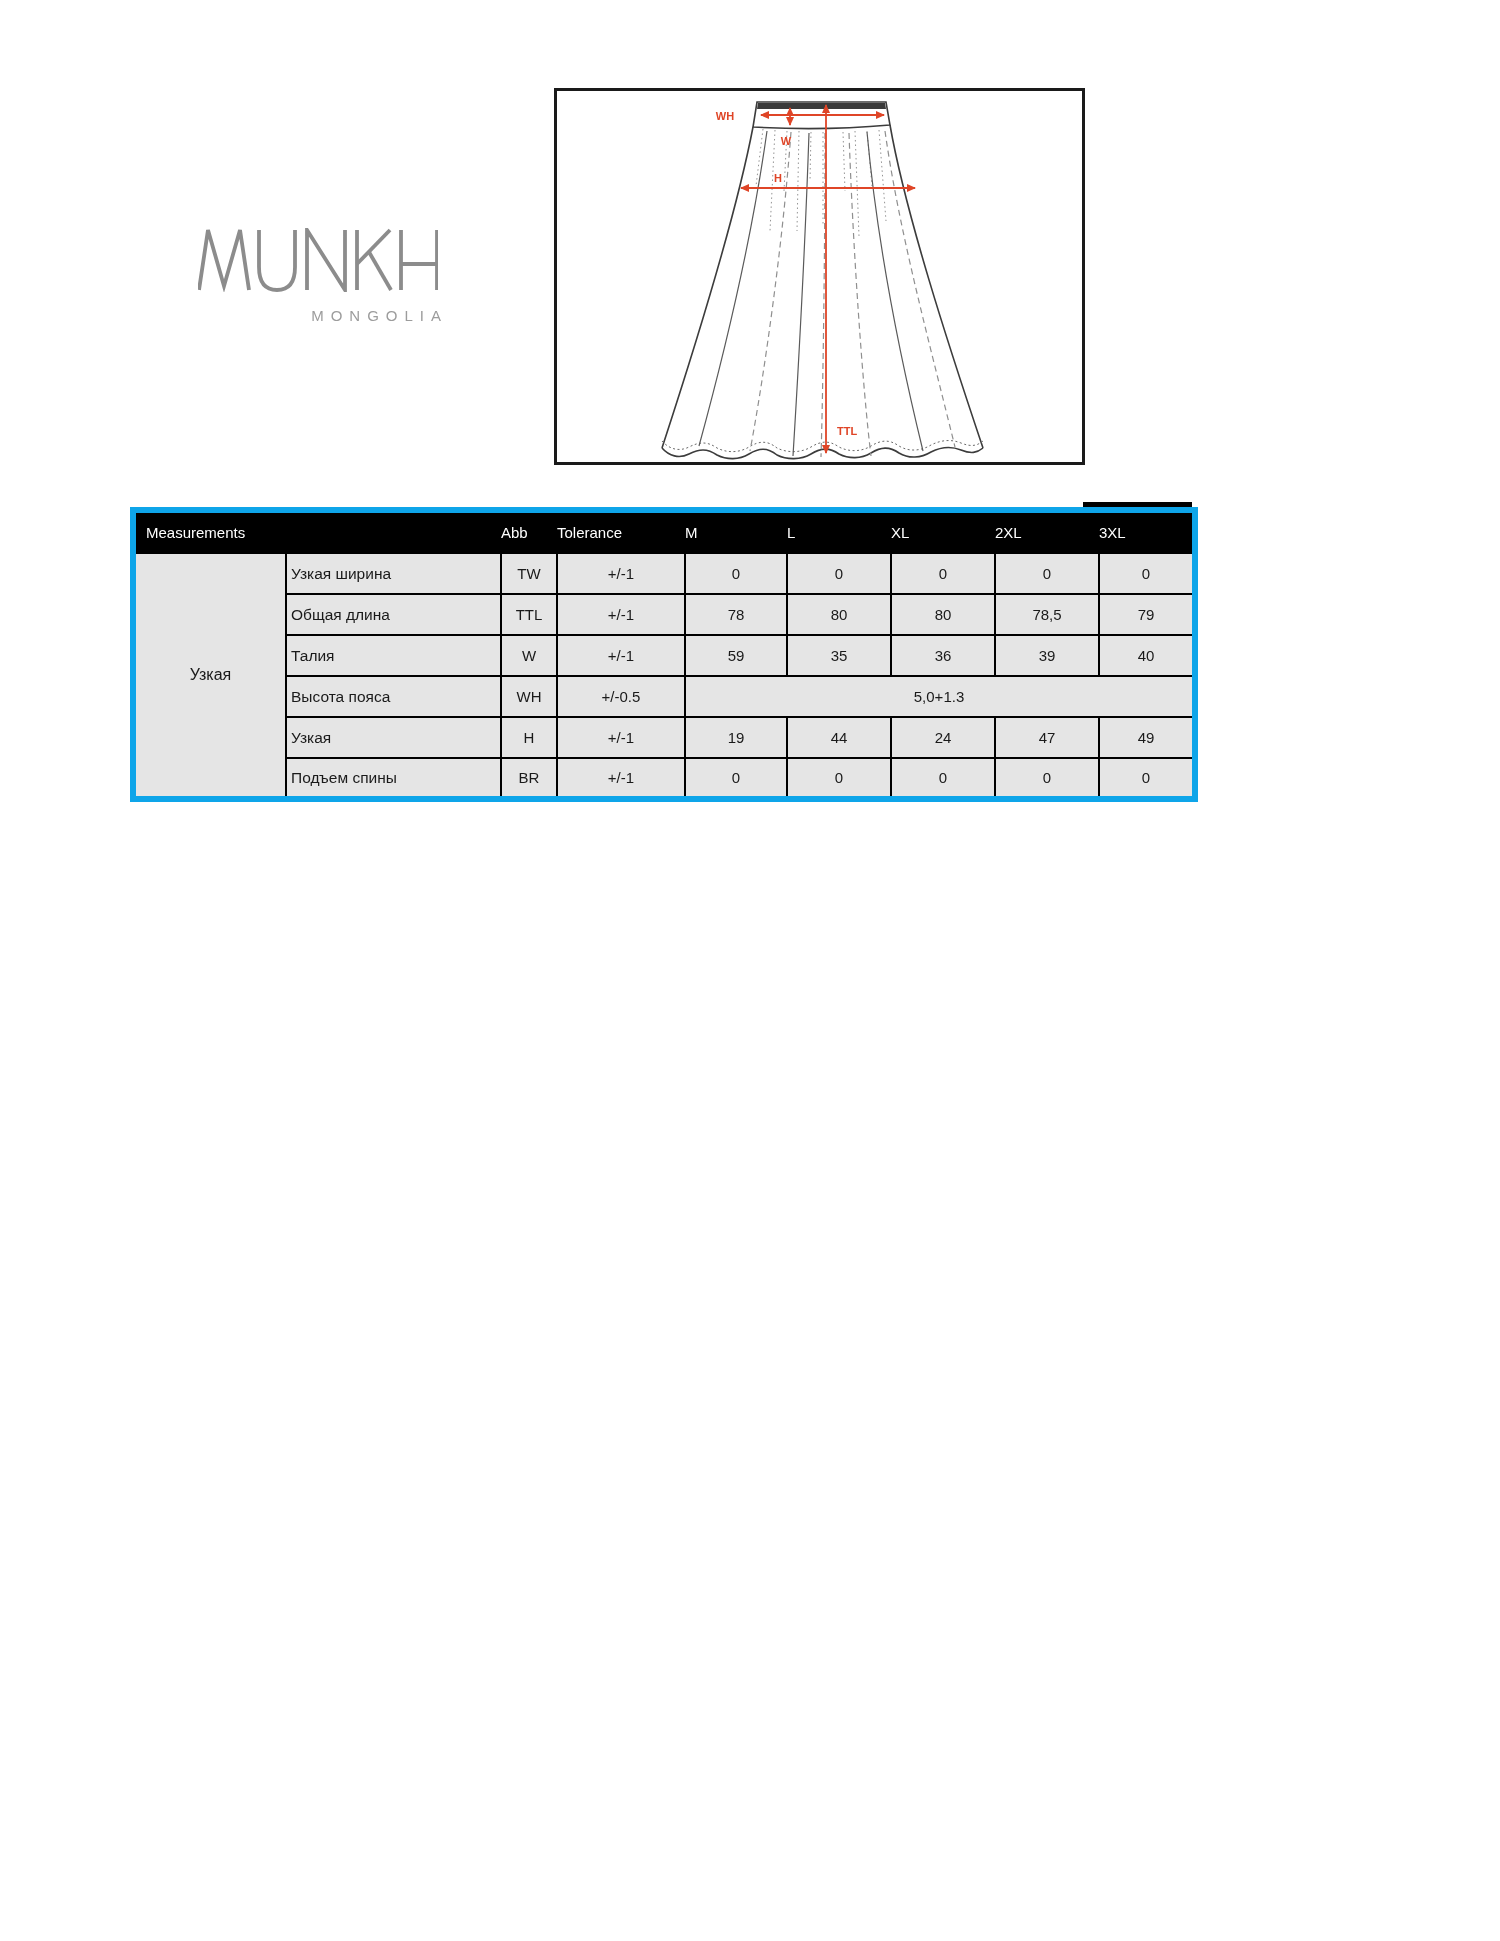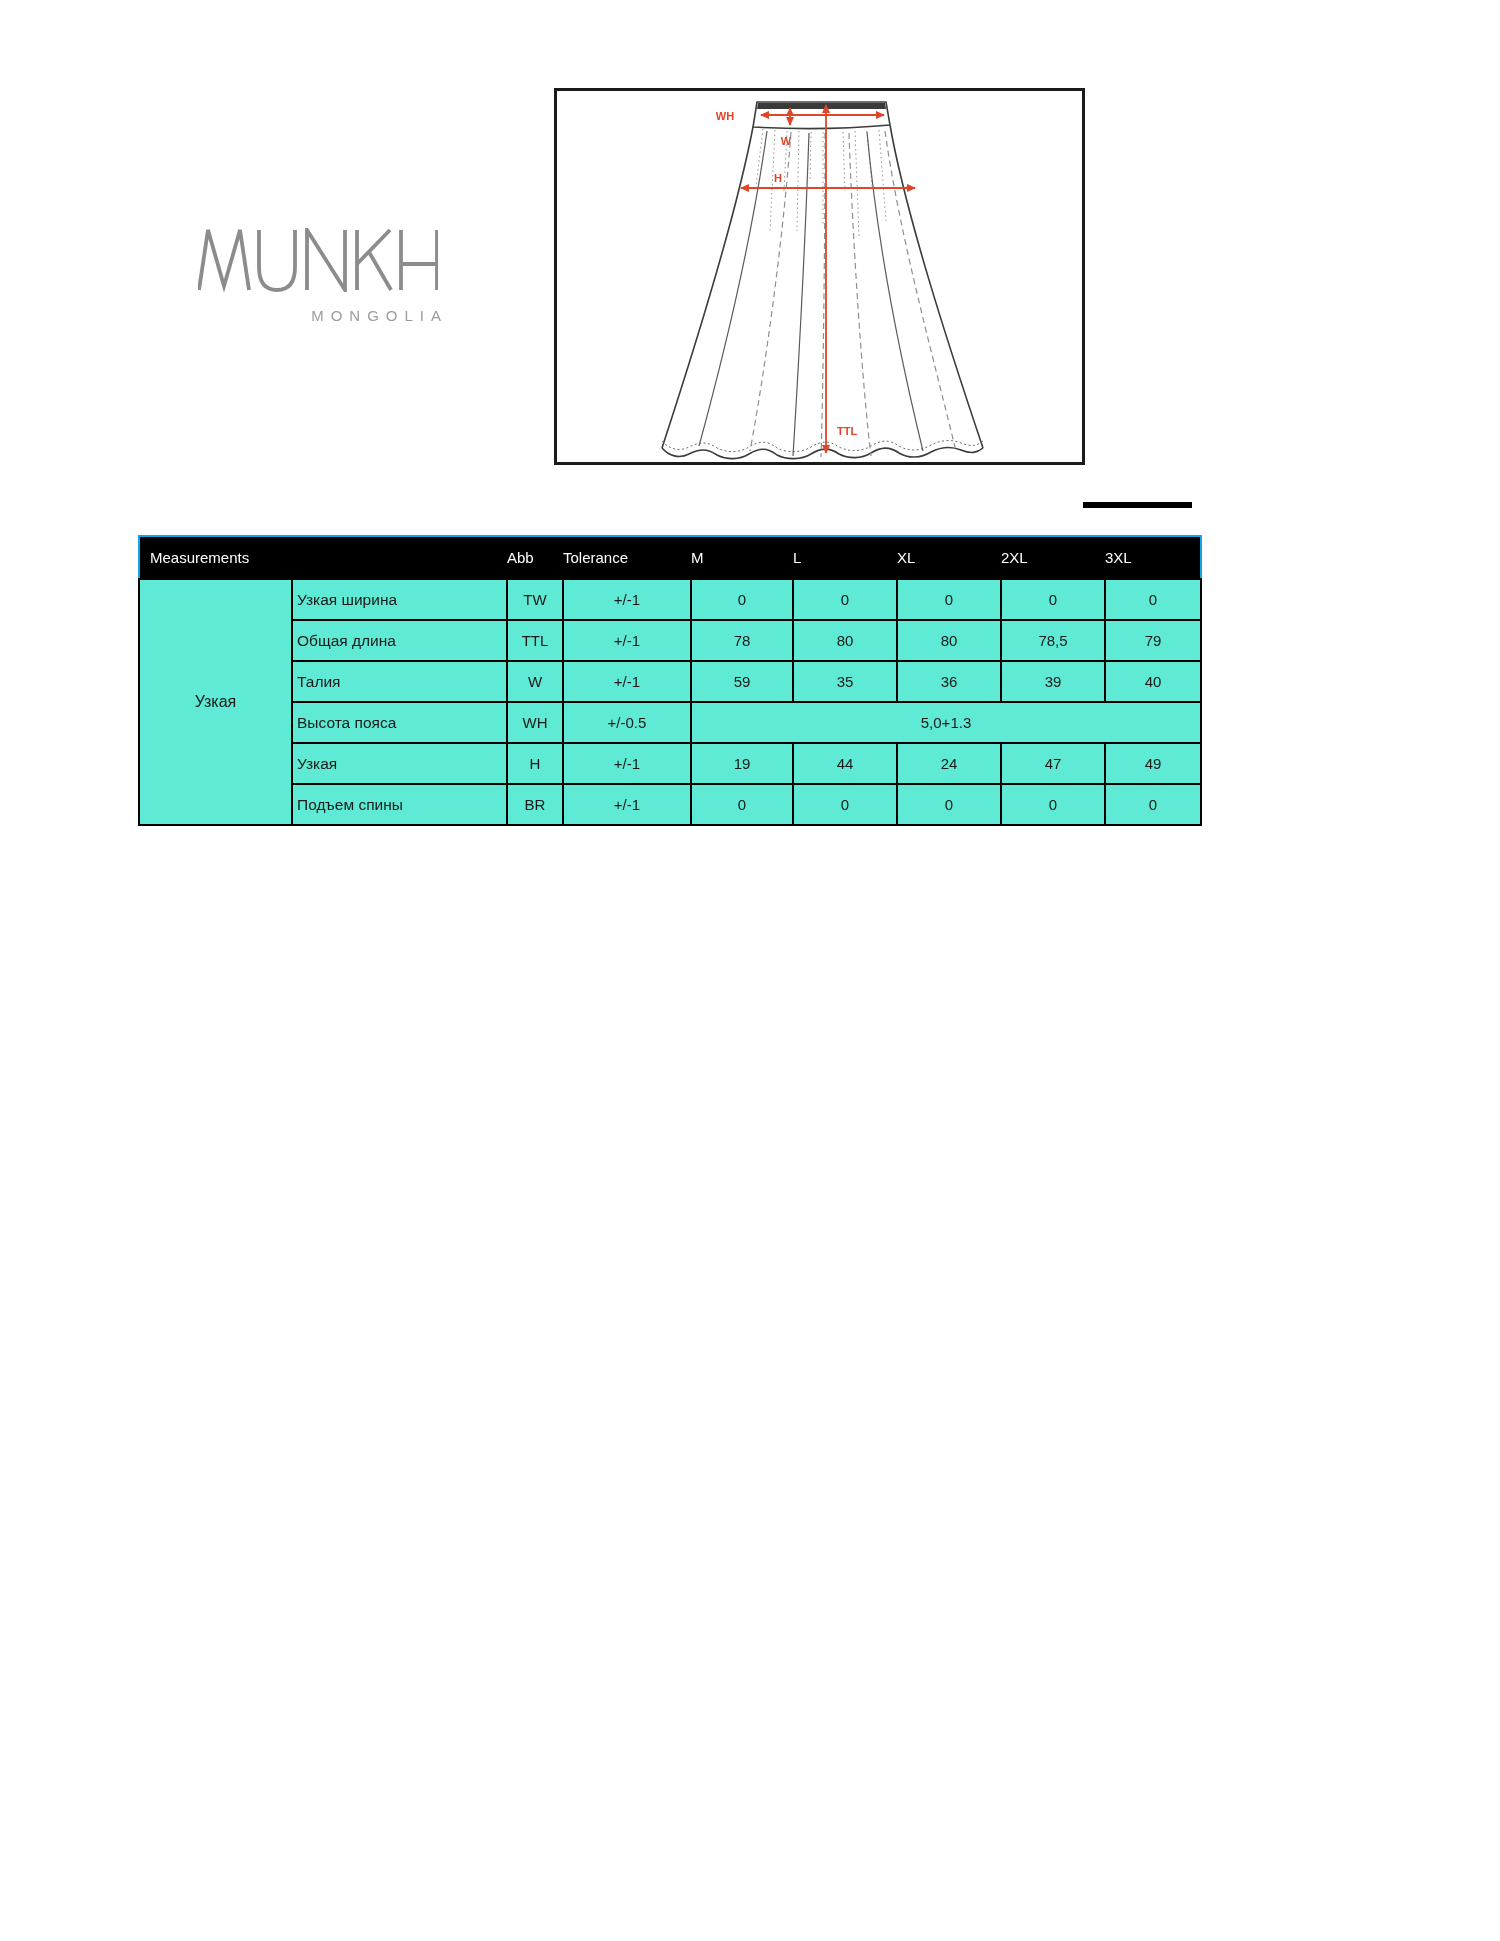--- a/index.html
+++ b/index.html
@@ -35,33 +35,33 @@
   .sk-band-top{fill:#3a3a3a;stroke:none;}
   .sk-panel-solid{fill:none;stroke:#5a5a5a;stroke-width:1.2;}
   .sk-panel-dash{fill:none;stroke:#8f8f8f;stroke-width:1.2;stroke-dasharray:6 4;}
   .sk-gather{fill:none;stroke:#949494;stroke-width:1;stroke-dasharray:1.5 3;}
   .sk-hem-dot{fill:none;stroke:#6a6a6a;stroke-width:1;stroke-dasharray:2 2.5;}
   .red-line{fill:none;stroke:var(--accent-red);stroke-width:1.8;}
   .red-fill{fill:var(--accent-red);}
   .red-label{fill:var(--accent-red);font-family:"Liberation Sans",sans-serif;font-size:11px;font-weight:600;}
   
   .spec-table{
-    position:absolute;left:138px;top:507px;width:1062px;
+    position:absolute;left:130px;top:507px;width:1062px;
     border-collapse:collapse;table-layout:fixed;
-    border:2px solid #0ea5e9;
-    font-size:15px;color:var(--line-black);margin-top:28px;
+    border:6px solid #0ea5e9;
+    font-size:15px;color:var(--line-black);
   }
   .spec-table th{
     background:var(--header-bg);color:var(--header-text);
     font-weight:400;font-size:15px;height:43px;text-align:left;
     border:none;
   }
   .spec-table th.h-meas{text-align:left;padding-left:10px;}
   .spec-table td{
-    border:2px solid #000;height:41px;background:#5eead4;
+    border:2px solid #000;height:41px;background:#e5e5e5;
     text-align:center;vertical-align:middle;font-size:15px;
   }
   .spec-table td.name{text-align:left;padding-left:4px;font-size:15.5px;}
   .spec-table td.group{font-size:16px;text-align:center;}
   .table-notch{
     position:absolute;left:1083px;top:502px;width:109px;height:6px;
     background:var(--header-bg);
   }
 </style>
 </head>

